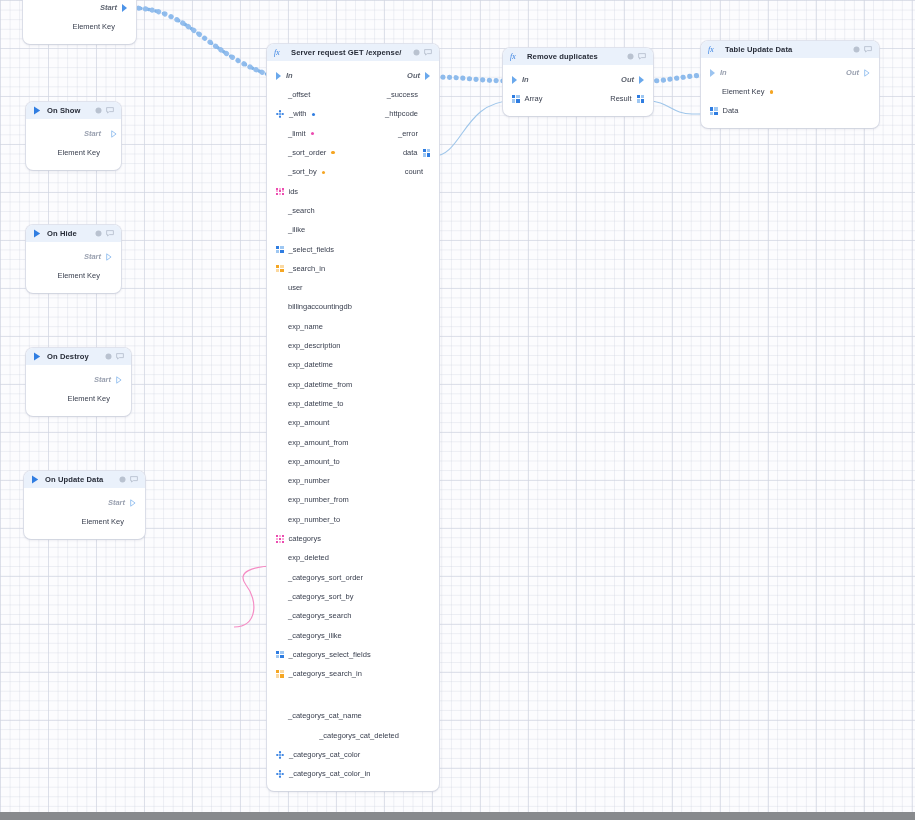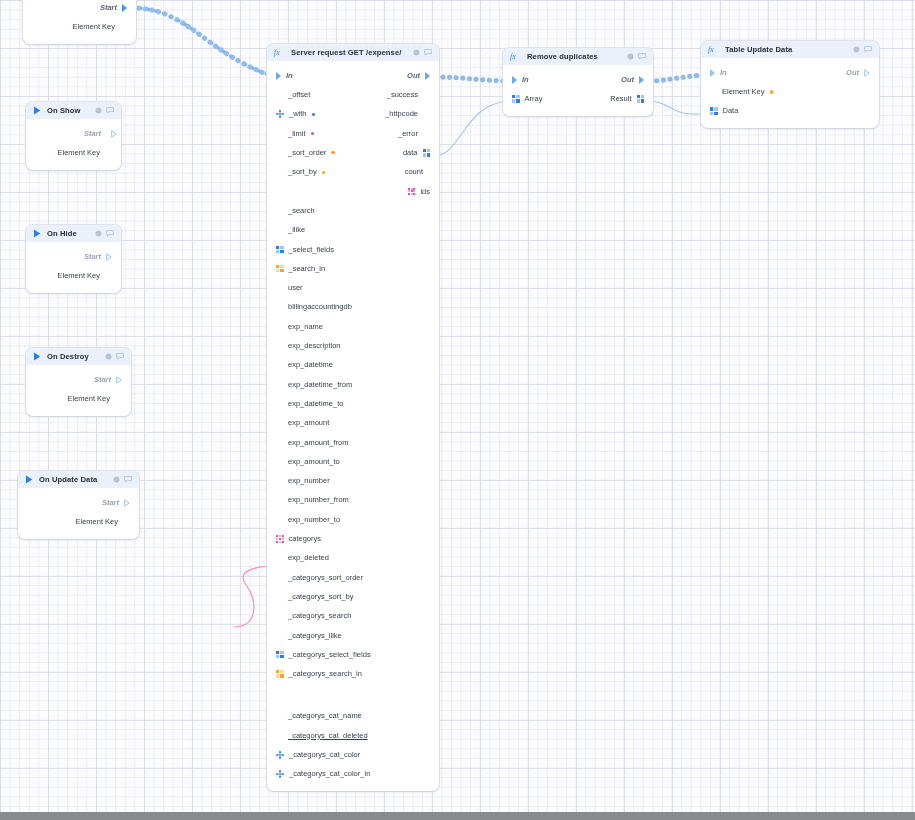--- a/index.html
+++ b/index.html
@@ -222,21 +222,21 @@
             </svg>
         </span>
       </div>
       <div class="row out">
         <span class="lbl">Element Key</span>
         <span class="port" style="border-color:#f5a623;"></span>
       </div>
     </div>
   </div>
 
-  <div class="node" style="left:18px; top:471px; width:121px;">
+  <div class="node" style="left:24px; top:471px; width:121px;">
     <div class="node-head">
       <svg class="icon-play" viewBox="0 0 8 9">
           <path d="M1 0.6 L7.2 4.5 L1 8.4 Z" fill="#2f7de1"></path>
         </svg>
       <span class="title">On Update Data</span>
       <span class="head-icons">
         <svg width="7" height="7" viewBox="0 0 7 7">
             <circle cx="3.5" cy="3.5" r="3" fill="#b9c2d0"></circle>
           </svg>
         <svg width="8" height="7" viewBox="0 0 8 7">
@@ -348,21 +348,21 @@
       <span style="display:flex;align-items:center;gap:5px;">
         <span class="port" style="border-color:#f5a623;"></span>
         <span class="lbl">_sort_by</span>
         <span class="dotv" style="background:#f5a623"></span>
       </span>
       <span style="display:flex;align-items:center;">
                  <span class="lbl">count</span>
                  <span class="port" style="border-color:#f35fa8;"></span>
                </span>
     </div>
-          <div class="row" style="justify-content:flex-end;">
+          <div class="row" style="justify-content:flex-start;">
       <span style="display:flex;align-items:center;gap:5px;">
         <span class="grid9">
                 <i style="background:#ec4bb0"></i>
                 <i style="background:#f9aad8"></i>
                 <i style="background:#ec4bb0"></i>
                 <i style="background:#f9aad8"></i>
                 <i style="background:#ec4bb0"></i>
                 <i style="background:#f9aad8"></i>
                 <i style="background:#ec4bb0"></i>
                 <i style="background:#f9aad8"></i>
@@ -604,21 +604,21 @@
 
     </div>
           <div class="row" style="justify-content:flex-start;margin-top:23px;">
       <span style="display:flex;align-items:center;gap:5px;">
         <span class="port" style="border-color:#f5a623;"></span>
         <span class="lbl">_categorys_cat_name</span>
 
       </span>
 
     </div>
-          <div class="row" style="justify-content:flex-start;text-decoration:underline;">
+          <div class="row" style="justify-content:center;">
       <span style="display:flex;align-items:center;gap:5px;">
         <span class="port" style="border-color:#f0564a;"></span>
         <span class="lbl">_categorys_cat_deleted</span>
 
       </span>
 
     </div>
           <div class="row" style="justify-content:space-between;">
       <span style="display:flex;align-items:center;gap:5px;">
         <span class="diamond">

